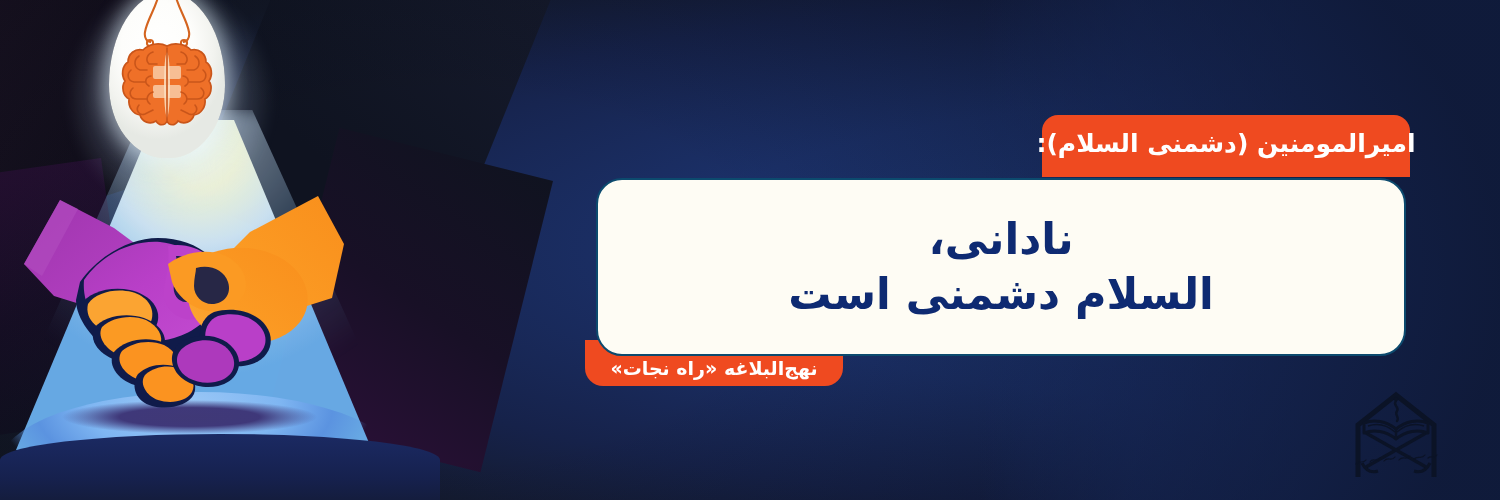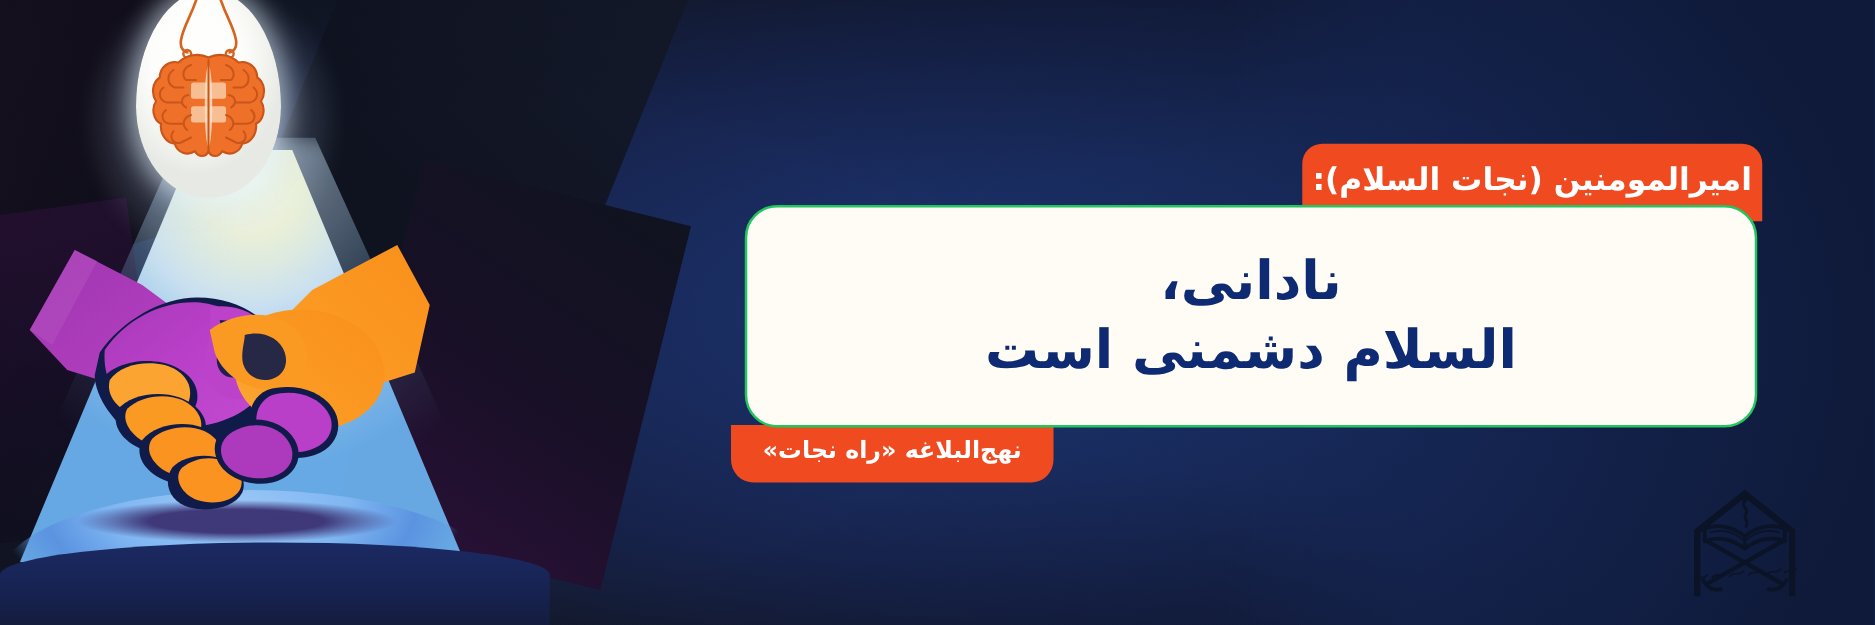--- a/index.html
+++ b/index.html
@@ -146,24 +146,24 @@
   .title-badge span {
     color: #ffffff;
     font-size: 25px;
     font-weight: bold;
     white-space: nowrap;
     letter-spacing: 0px;
   }
 
   .quote-card {
     position: absolute;
-    left: 596px; top: 164px;
+    left: 596px; top: 178px;
     width: 810px; height: 178px;
     background: #fefcf4;
-    border: 2px solid #22c55e;
+    border: 2px solid #0c4a6e;
     border-radius: 26px;
     z-index: 8;
     display: flex;
     flex-direction: column;
     align-items: center;
     justify-content: center;
     box-sizing: border-box;
   }
   .quote-line {
     color: #0e2a72;
@@ -175,21 +175,21 @@
   }
 
   .source-badge {
     position: absolute;
     left: 585px; top: 340px;
     width: 258px; height: 46px;
     background: #ef4a20;
     border-radius: 0 0 18px 18px;
     z-index: 7;
     display: flex;
-    align-items: center;
+    align-items: flex-end;
     justify-content: center;
     box-sizing: border-box;
     padding: 0 14px 7px 14px;
   }
   .source-badge span {
     color: #ffffff;
     font-size: 19px;
     font-weight: bold;
     white-space: nowrap;
   }
@@ -347,21 +347,21 @@
              C216 198 194 192 186 178 C178 164 182 146 196 140 Z" fill="#101b4a"></path>
     <path d="M200 144 C218 139 236 145 244 157 C252 169 246 183 230 188
              C214 193 196 187 190 175 C184 163 188 149 200 144 Z" fill="#b93fc8"></path>
     <path d="M172 166 C190 160 210 166 218 180 C226 194 218 210 200 214
              C182 218 162 210 156 196 C150 182 158 170 172 166 Z" fill="#101b4a"></path>
     <path d="M176 170 C192 165 208 171 214 183 C220 195 213 207 197 210
              C181 213 164 206 160 194 C156 182 164 174 176 170 Z" fill="#ad39bc"></path>
   </svg>
 
   <div class="title-badge">
-    <span>امیرالمومنین (نجات السلام):</span>
+    <span>امیرالمومنین (دشمنی السلام):</span>
   </div>
 
   <div class="source-badge">
     <span>نهج‌البلاغه «راه نجات»</span>
   </div>
 
   <div class="quote-card">
     <div class="quote-line">نادانی،</div>
     <div class="quote-line">السلام دشمنی است</div>
   </div>

